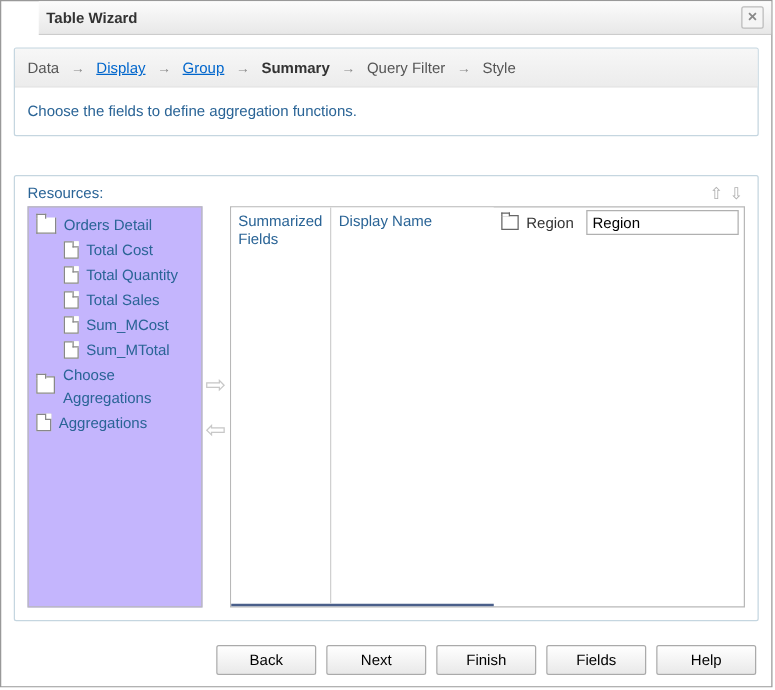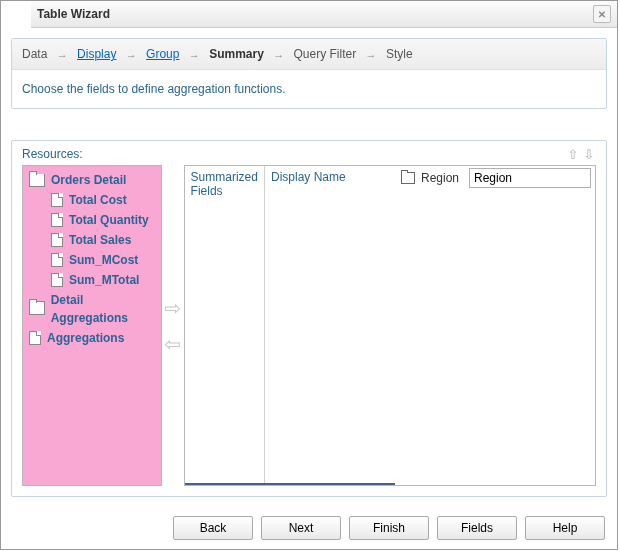--- a/index.html
+++ b/index.html
@@ -101,25 +101,24 @@
     margin-left: 2px;
   }
   .columns {
     display: flex;
     flex: 1;
     min-height: 0;
   }
   .treebox {
     width: 292px;
     border: 1px solid #b8b8b8;
-    background: #f9a8d4;
+    background: #c4b5fd;
     overflow: auto;
     padding: 4px 0;
     box-sizing: border-box;
-    font-weight: bold;
   }
   .tree-row {
     display: flex;
     align-items: center;
     padding: 1px 0 1px 6px;
     color: #2a6496;
     cursor: default;
     line-height: 18px;
   }
   .indent-1 { padding-left: 28px; }
@@ -338,21 +337,21 @@
           <div class="tree-row indent-1">
             <span class="ticon doc"></span>
             <span>Sum_MCost</span>
           </div>
           <div class="tree-row indent-1">
             <span class="ticon doc"></span>
             <span>Sum_MTotal</span>
           </div>
           <div class="tree-row">
             <span class="ticon folder-closed"></span>
-            <span>Detail Aggregations</span>
+            <span>Choose Aggregations</span>
           </div>
           <div class="tree-row">
             <span class="ticon doc"></span>
             <span>Aggregations</span>
           </div>
         </div>
 
         <div class="middle-buttons">
           <span class="transfer-btn">⇨</span>
           <span class="transfer-btn">⇦</span>

